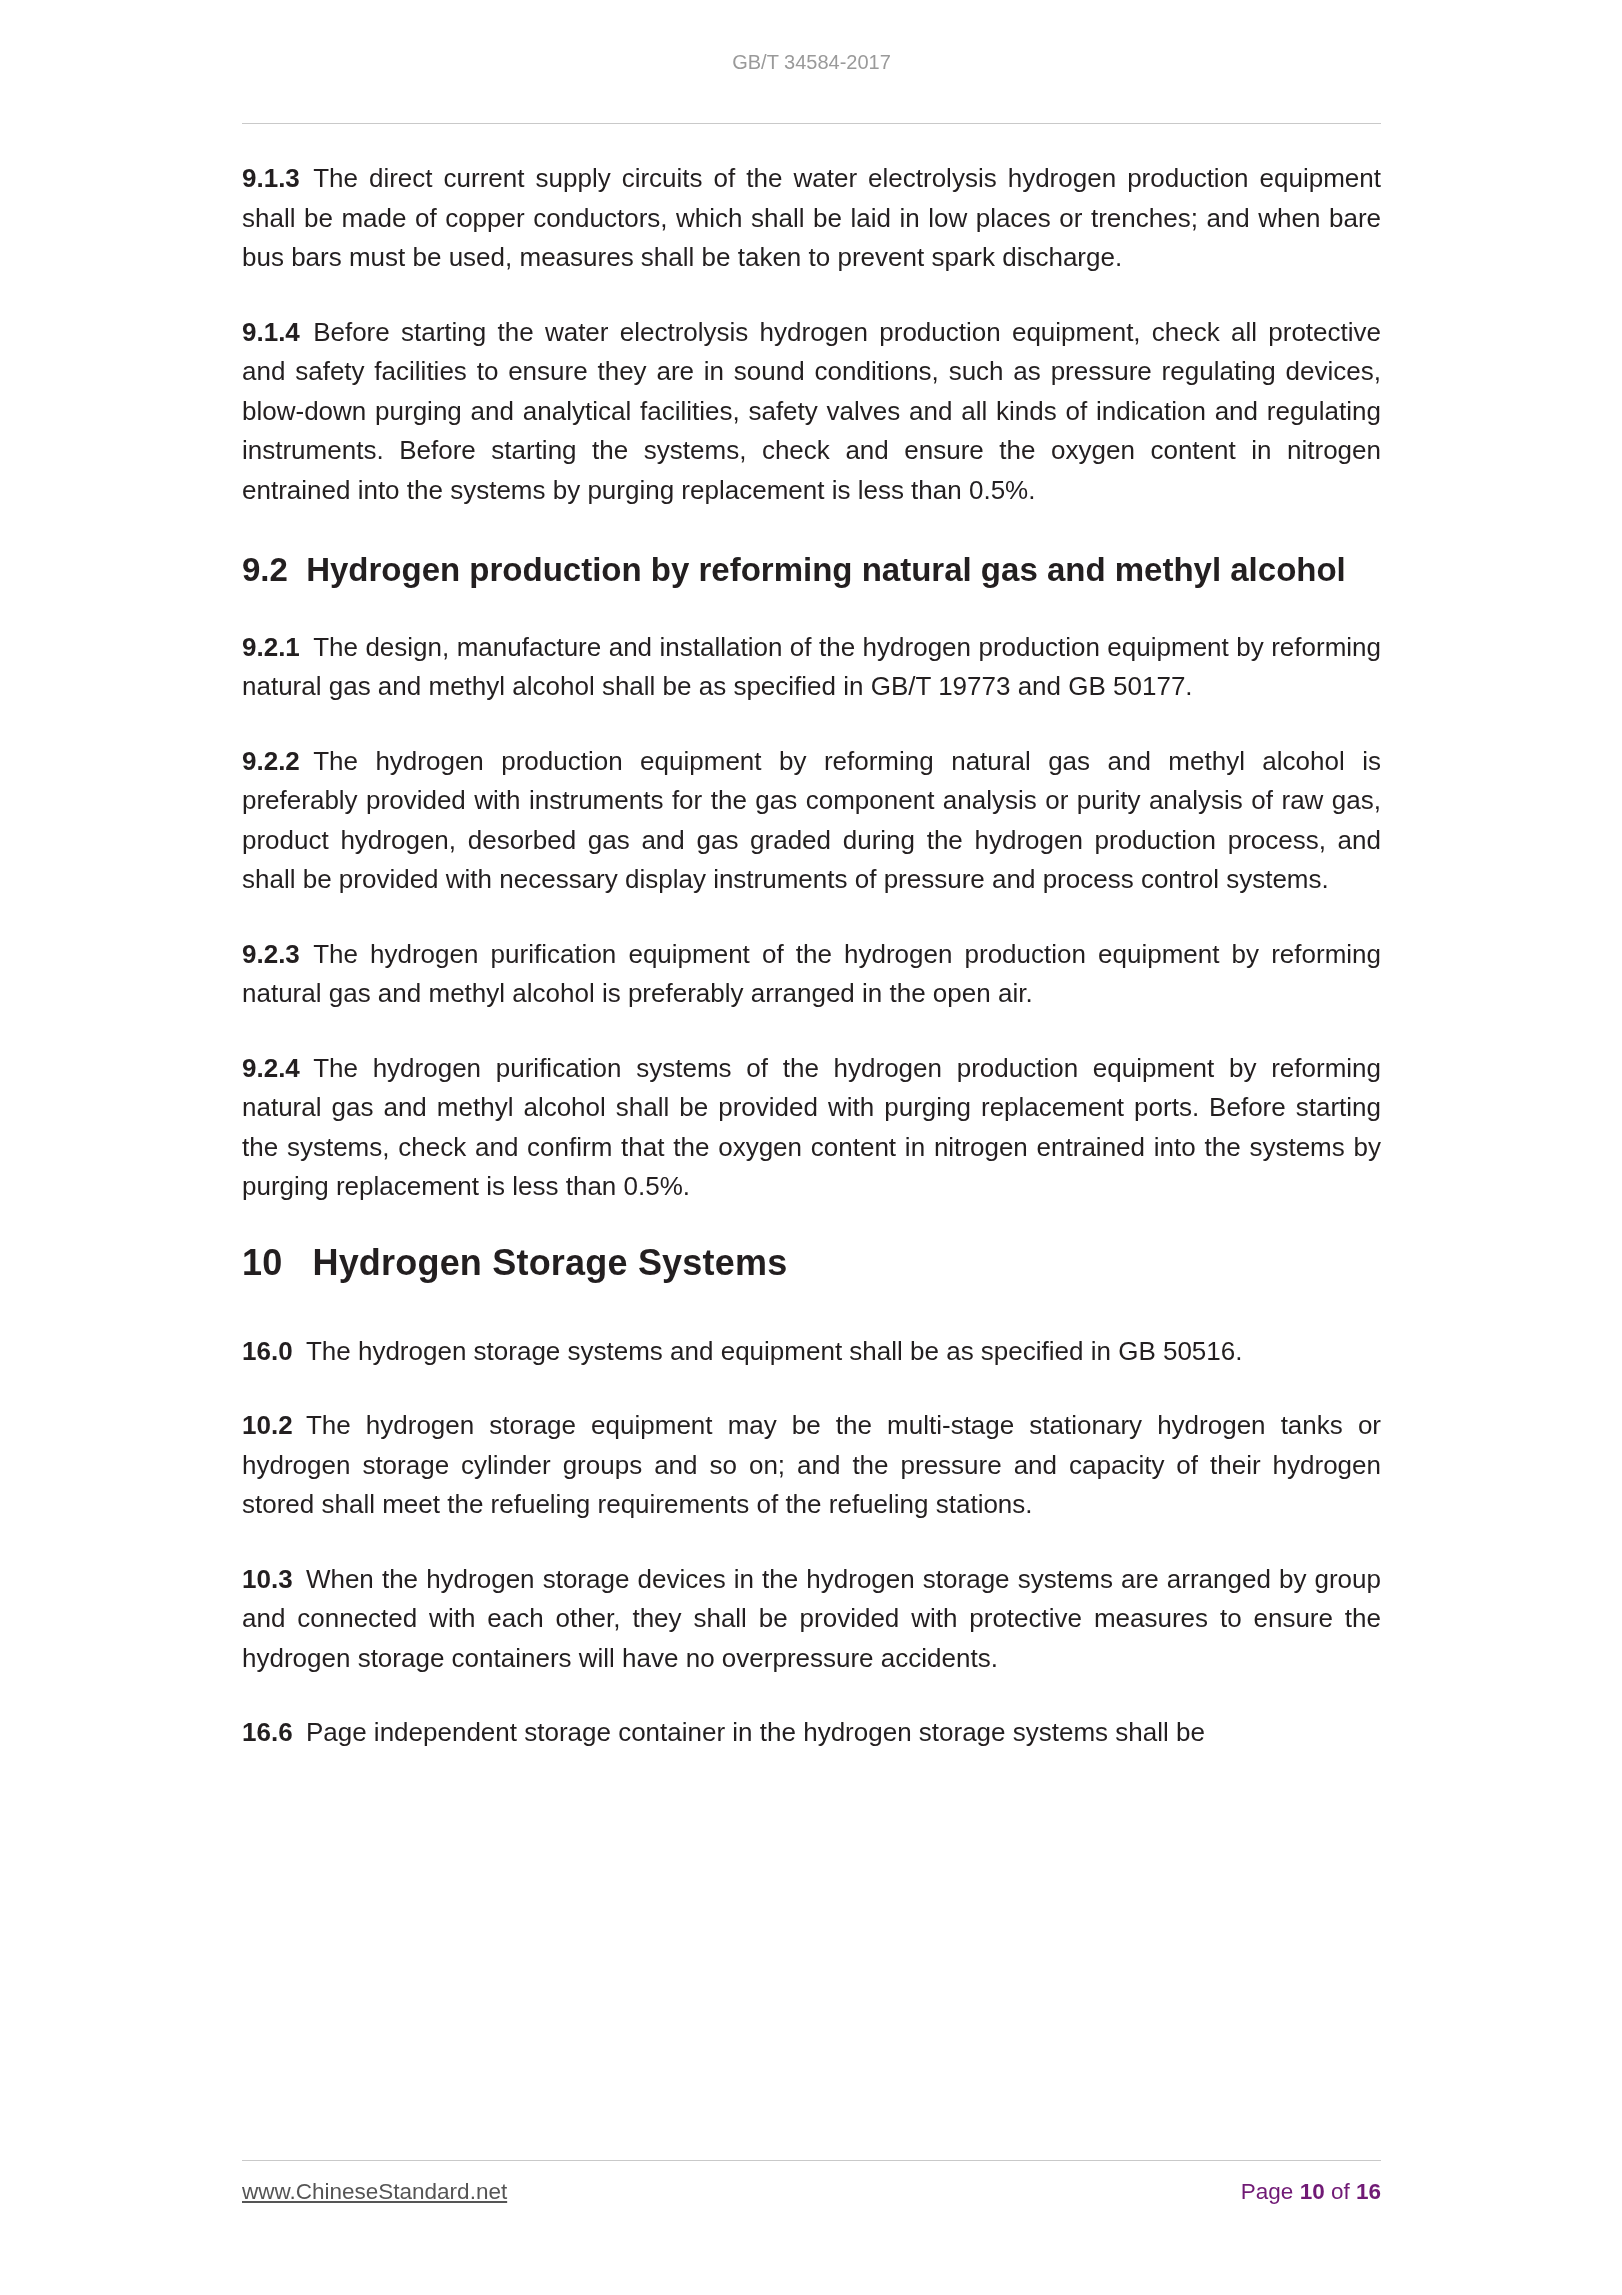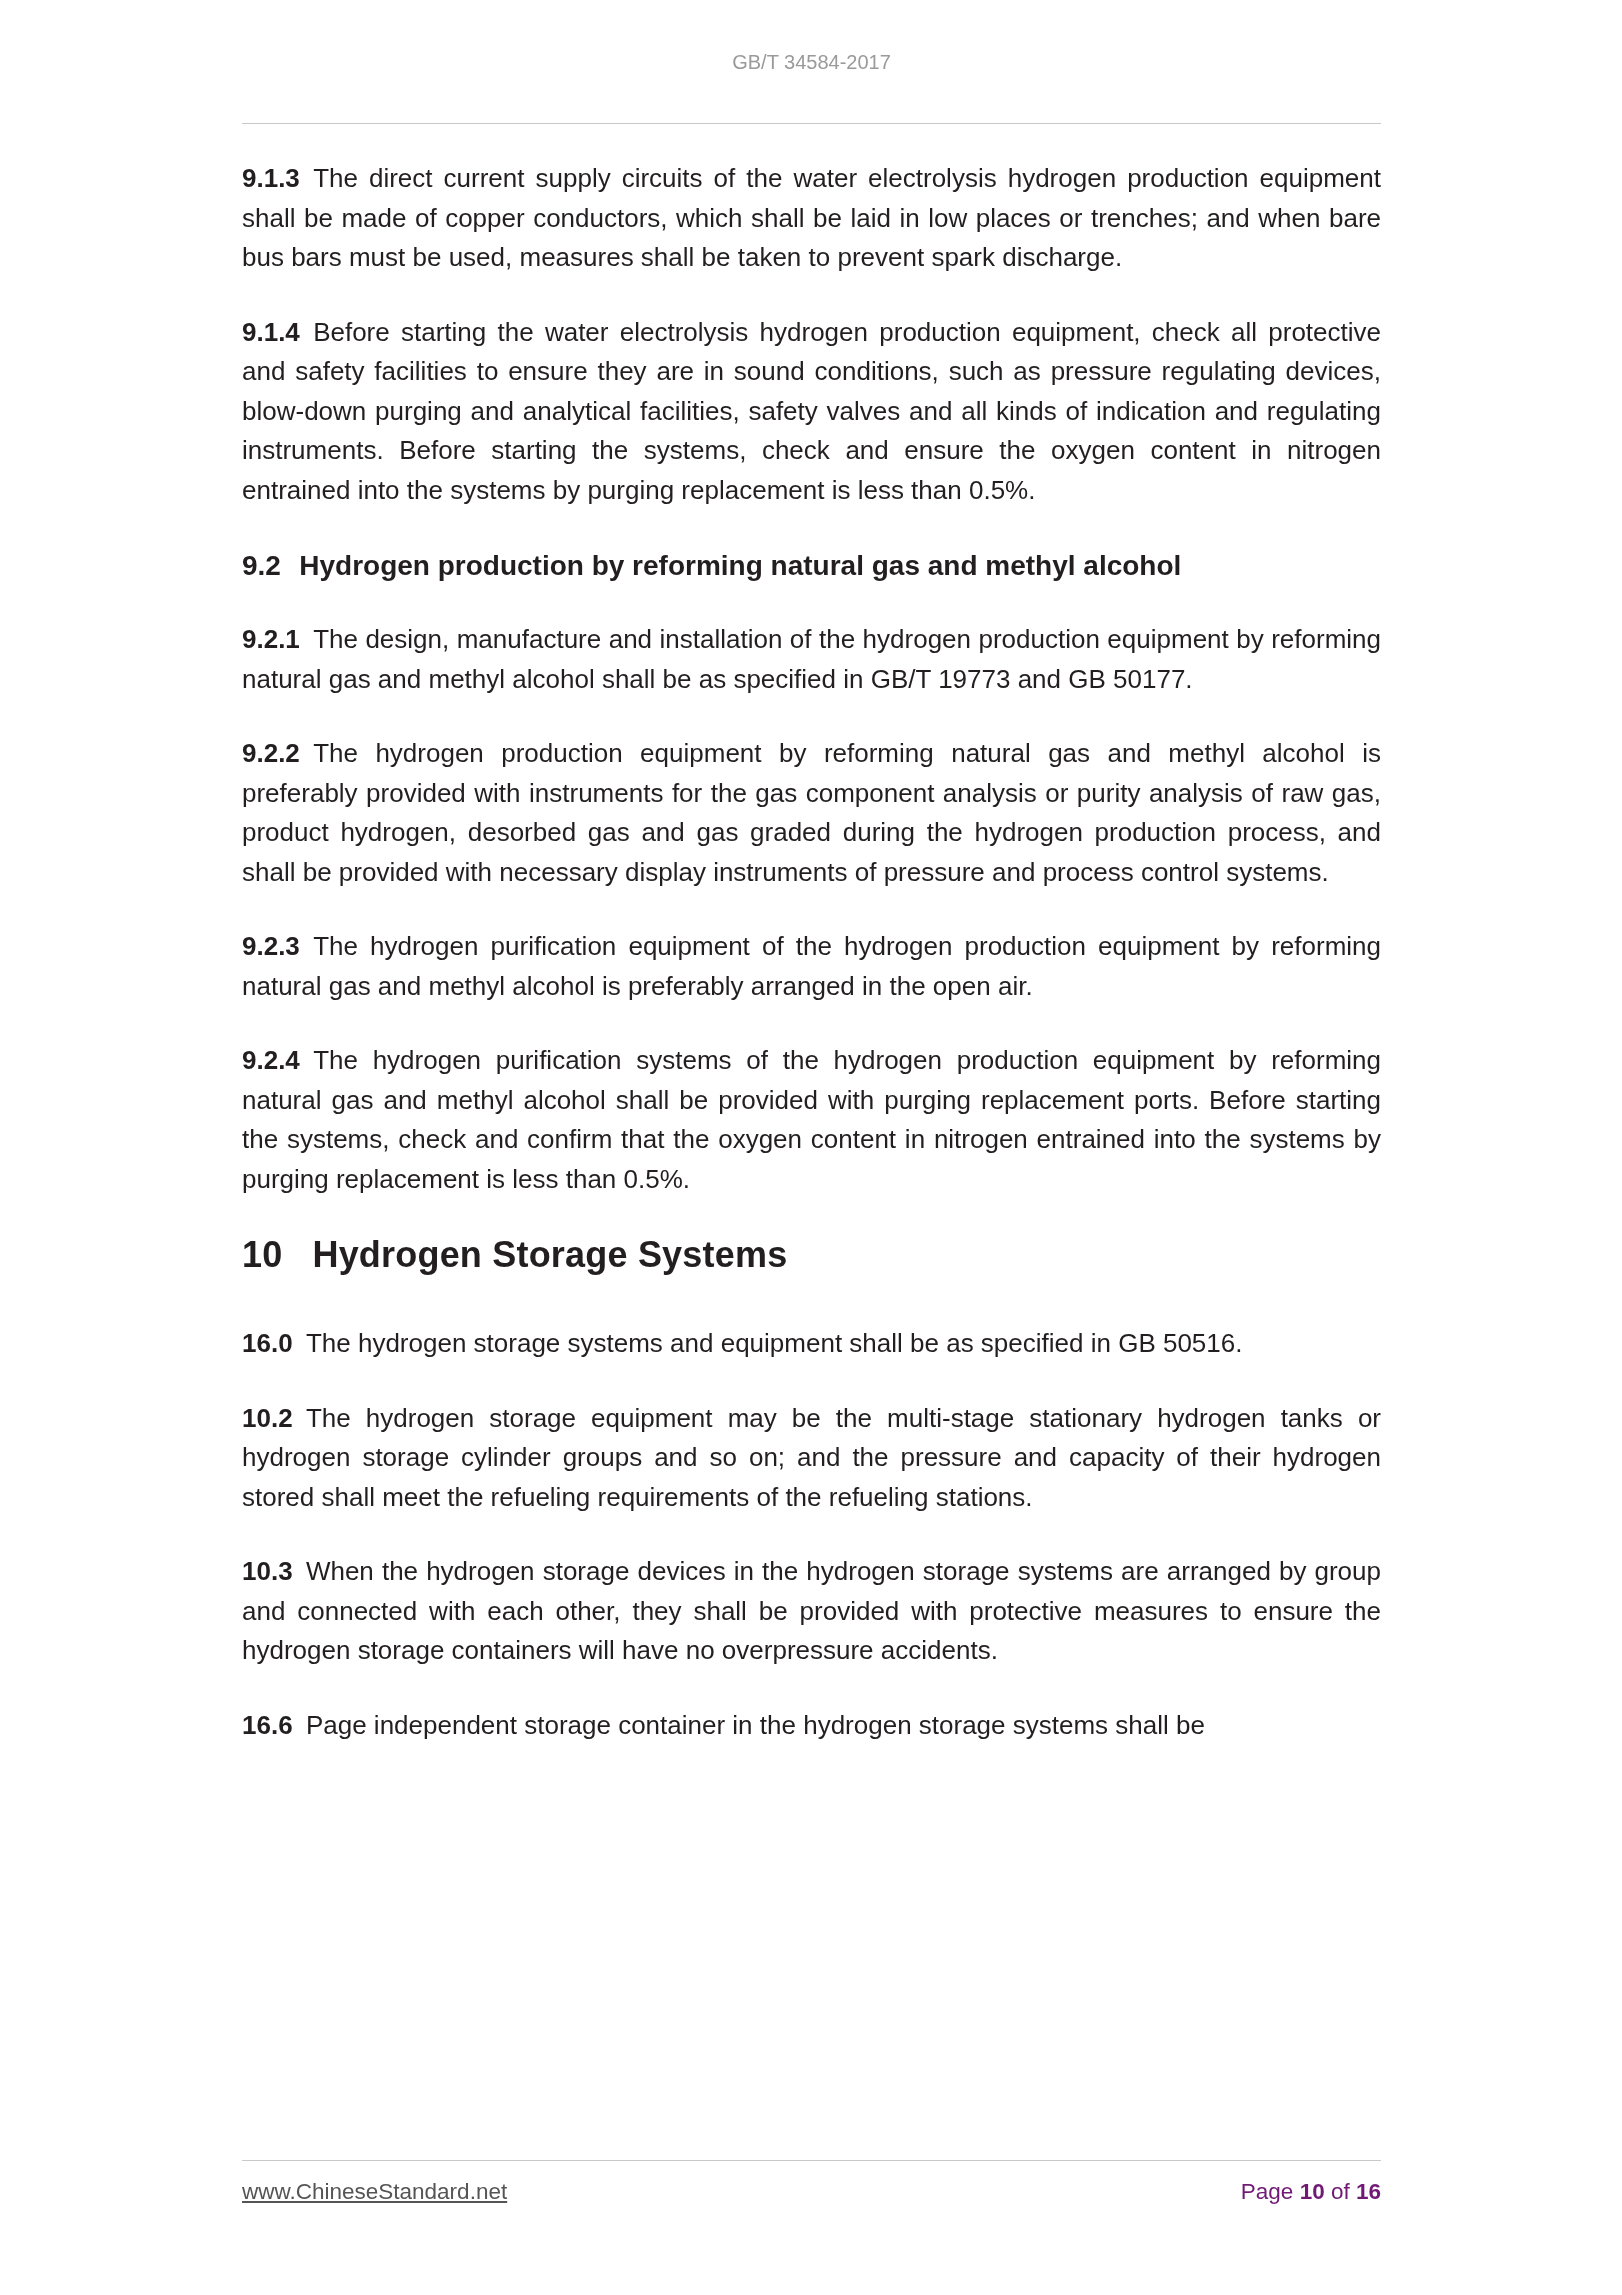--- a/index.html
+++ b/index.html
@@ -65,21 +65,21 @@
     line-height: 1.52;
     text-align: justify;
     text-justify: inter-word;
   }
   p.para .num {
     font-weight: bold;
     margin-right: 13.3px;
   }
   h3.sub {
     margin: 4px 0 33px 0;
-    font-size: 28px;
+    font-size: 33px;
     font-weight: bold;
     line-height: 1.5;
   }
   h3.sub .num {
     margin-right: 18.3px;
   }
   h2.clause {
     margin: 32px 0 48px 0;
     font-size: 36px;
     font-weight: bold;

